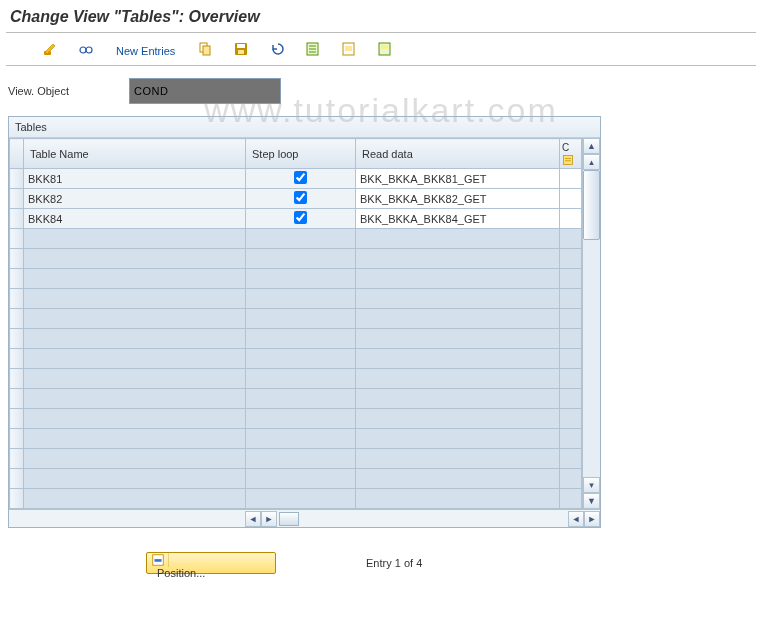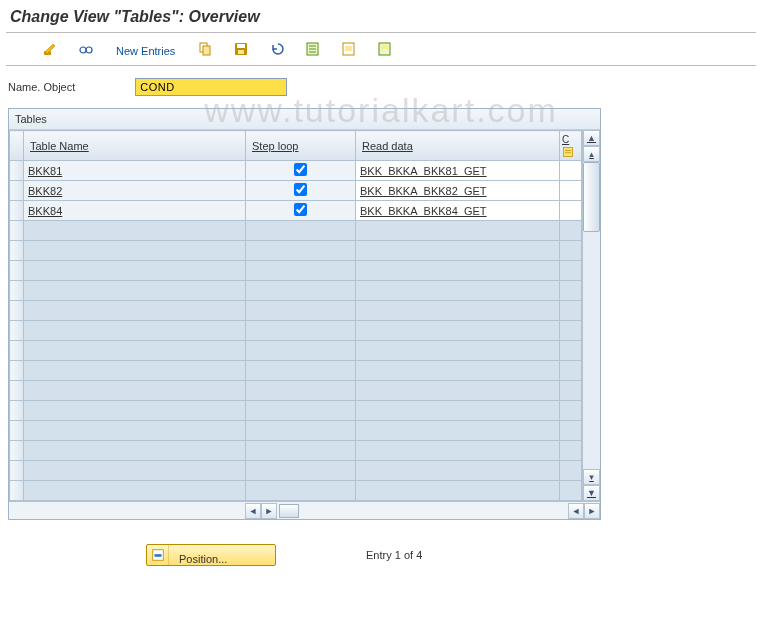--- a/index.html
+++ b/index.html
@@ -61,23 +61,23 @@
       display: flex;
       align-items: center;
       padding: 12px 8px 12px 8px;
       gap: 60px;
     }
     .form-label {
       font-size: 11px;
     }
     .form-field {
       border: 1px solid #8a9db8;
-      background: #fde047;
+      background: #737373;
       padding: 2px 4px;
-      height: 18px;
+      height: 26px;
       min-width: 44px;
       font-size: 11px;
       font-family: Arial, sans-serif;
       letter-spacing: 0.5px;
     }
     
     .panel {
       margin: 0 8px;
       width: 593px;
       border: 1px solid #9fb4c7;
@@ -86,21 +86,20 @@
     }
     .panel-head {
       padding: 4px 6px;
       font-size: 11px;
       color: #333;
       border-bottom: 1px solid #c2cfdb;
       background: linear-gradient(#f2f6fb, #e3ecf4);
     }
     .grid-wrap {
       display: flex;
-      text-decoration: underline;
     }
     .grid {
       border-collapse: collapse;
       width: 573px;
       background: #d4e0ec;
       table-layout: fixed;
     }
     .vscroll {
       width: 18px;
       display: flex;
@@ -190,27 +189,28 @@
 
     
     .footer {
       display:flex;
       align-items:center;
       padding: 24px 8px 0 146px;
       gap: 90px;
       font-size: 11px;
     }
     .position-btn {
-      display:flex; align-items:flex-end;
+      display:flex; align-items:flex-start;
       width:130px; height:22px;
       border:1px solid #b58b00;
       background: linear-gradient(#fff4c7, #ffe072);
       border-radius: 2px;
       cursor:pointer;
       font-size:11px;
+      flex-direction:column;
     }
     .position-btn .picon {
       width:22px; height:100%;
       display:flex; align-items:center; justify-content:center;
       border-right:1px solid rgba(181,139,0,0.3);
     }
     .position-btn .ptext {
       flex:1;
       padding-left: 10px;
     }
@@ -275,21 +275,21 @@
   <span class="tb-btn">
     <svg width="16" height="16" viewBox="0 0 16 16">
       <rect x="2" y="2" width="11" height="12" fill="#e8f7d4" stroke="#5c9000"></rect>
       <rect x="4" y="4" width="7" height="4" fill="#fff176"></rect>
     </svg>
   </span>
 </div>
 <div class="divider"></div>
 
 <div class="form-row">
-  <span class="form-label">Name. Object</span>
+  <span class="form-label">View. Object</span>
   <input type="text" class="form-field" readonly="" value="COND" style="">
 </div>
 
 <div class="panel">
   <div class="panel-head">Tables</div>
   <div class="grid-wrap">
     <table class="grid">
       <colgroup>
         <col style="width:14px">
         <col style="width:222px">

